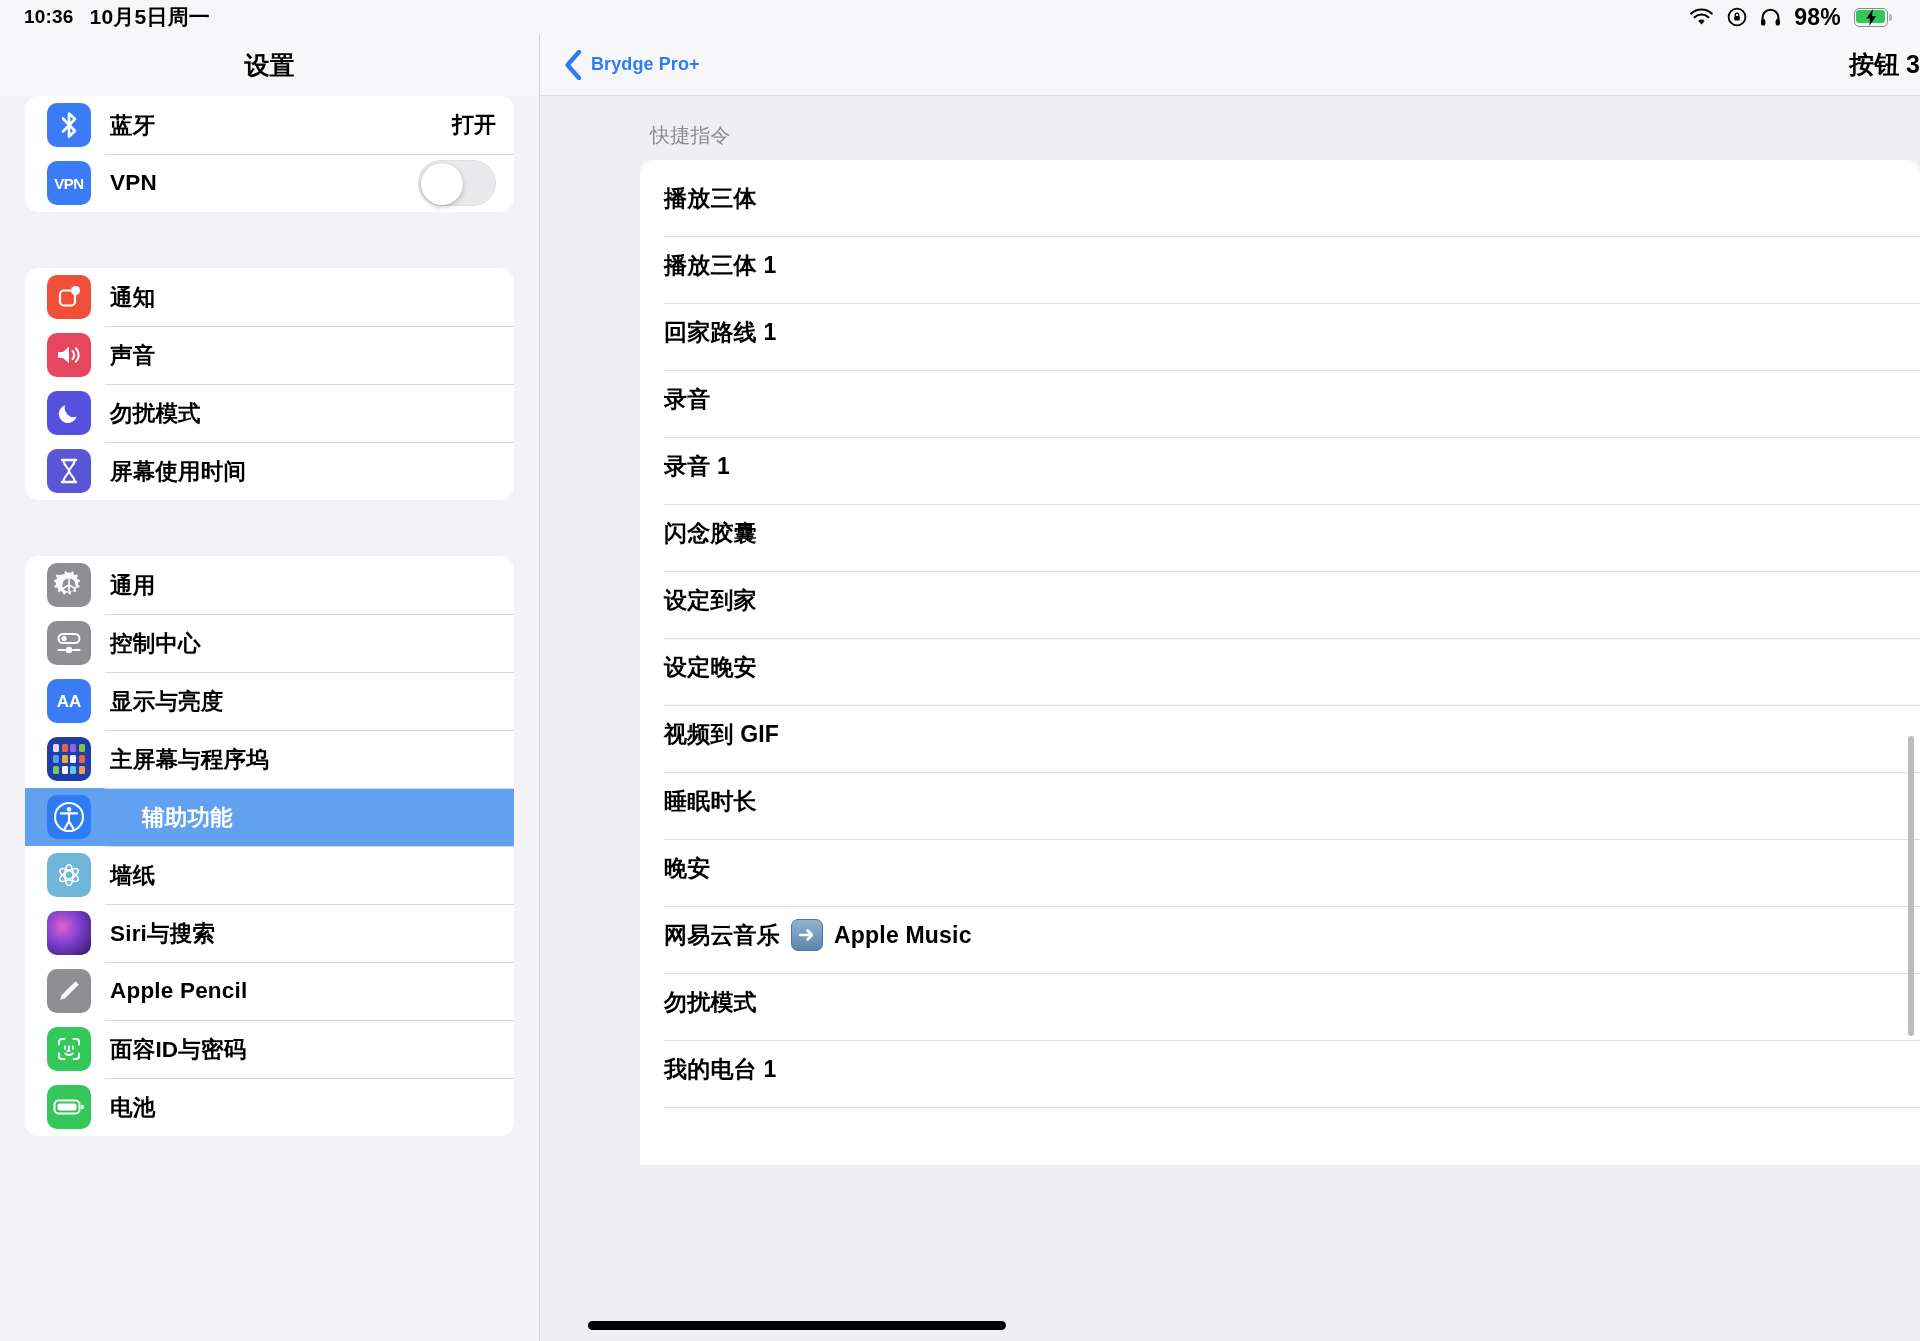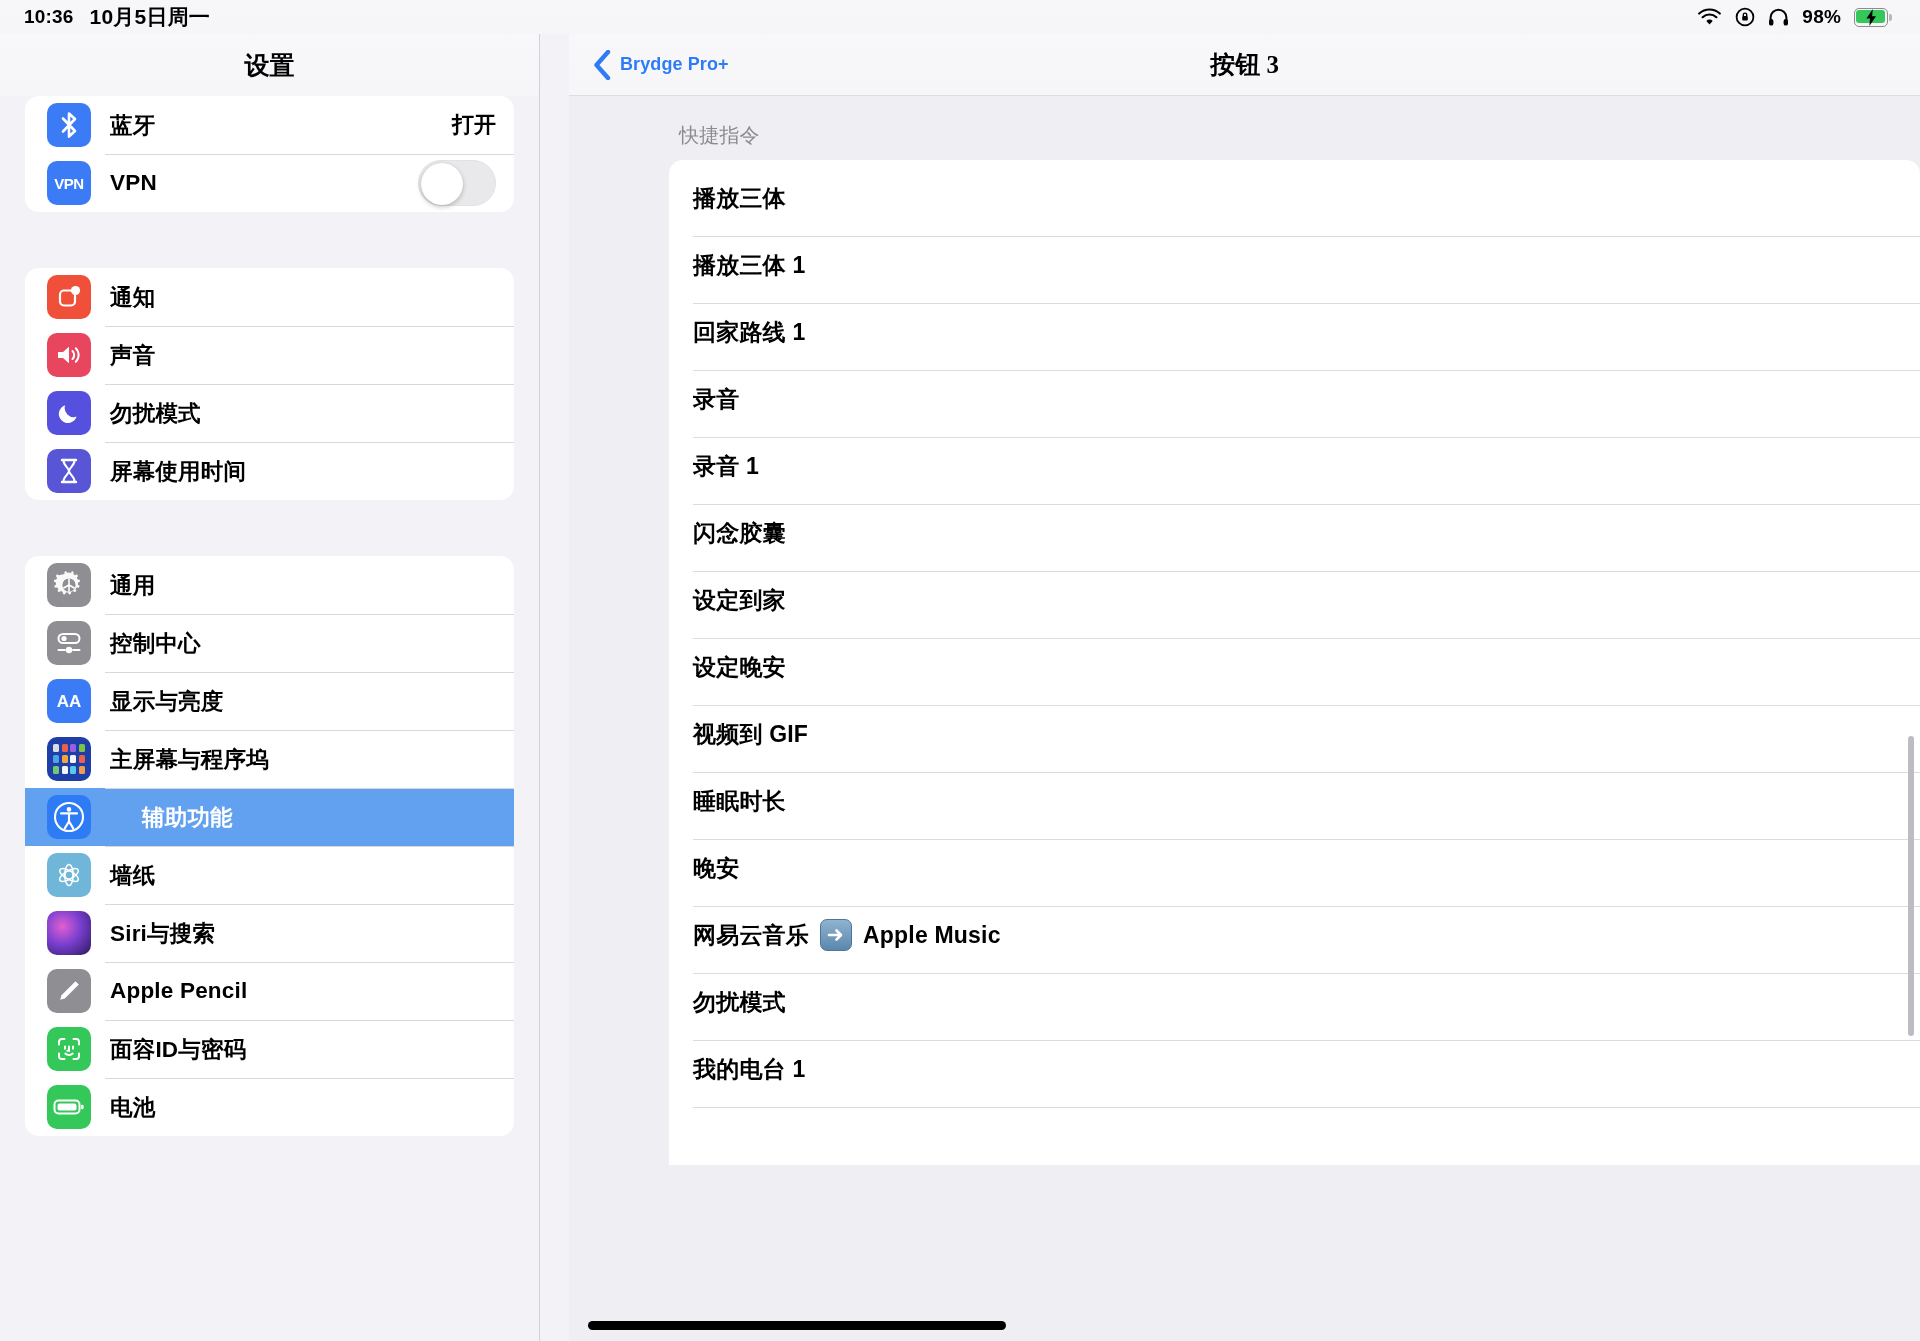--- a/index.html
+++ b/index.html
@@ -17,33 +17,33 @@
     height: 34px; flex: 0 0 34px;
     display: flex; align-items: center;
     padding: 0 28px 0 24px;
     background: linear-gradient(180deg,#f7f7f9 0%, #f6f6f8 100%);
     position: relative; z-index: 30;
   }
   .sb-left { display:flex; align-items:center; gap:16px; font-size:19px; font-weight:700; color:#000; letter-spacing:.2px; }
   .sb-date { font-size:21px; font-weight:700; color:#000; }
   .sb-spacer { flex:1; }
   .sb-right { display:flex; align-items:center; gap:13px; }
-  .sb-pct { font-size:19px; font-weight:700; color:#000; letter-spacing:.2px; }
+  .sb-pct { font-size:23px; font-weight:700; color:#000; letter-spacing:.2px; }
 
   .batt { position: relative; width: 38px; height: 19px; }
   .batt-body {
     position:absolute; left:0; top:0; width:34px; height:19px;
     border:1.6px solid #8b8b90; border-radius:5px; background:transparent;
   }
   .batt-fill { position:absolute; left:2px; top:2px; width:28.8px; height:13px; border-radius:3px; background:#35c759; }
   .batt-cap { position:absolute; left:35.2px; top:6.5px; width:2.6px; height:7px; border-radius:0 2px 2px 0; background:#b9b9bd; }
   .batt-bolt { position:absolute; left:11px; top:1px; width:13px; height:17px; }
 
   
-  .split { flex:1; display:flex; min-height:0; position:relative;gap:29px; }
+  .split { flex:1; display:flex; min-height:0; position:relative; }
 
   
   .sidebar {
     width: 540px; flex:0 0 540px;
     background:#f2f2f7;
     display:flex; flex-direction:column;
     position:relative;
     border-right:1px solid #d2d2d6;
   }
   .sb-header {
@@ -105,21 +105,21 @@
   .detail { flex:1; display:flex; flex-direction:column; background:#eeeef3; min-width:0; position:relative; }
   .nav {
     height:62px; flex:0 0 62px;
     background:linear-gradient(180deg,#f8f8fa,#f6f6f8);
     display:flex; align-items:center; position:relative; z-index:12;
     border-bottom:1px solid #dededf;
   }
   .back { display:flex; align-items:center; gap:9px; padding-left:24px; color:#2d7cf6; cursor:pointer; }
   .back-chev { width:18px; height:30px; display:block; }
   .back-text { font-size:18px; font-weight:600; color:#2d7cf6; letter-spacing:.1px; }
-  .nav-title { position:absolute; left:0; right:0; text-align:center; font-size:25px; font-weight:700; color:#000; pointer-events:none;font-family:Liberation Serif, serif; }
+  .nav-title { position:absolute; left:0; right:0; text-align:right; font-size:25px; font-weight:700; color:#000; pointer-events:none; }
 
   .detail-scroll { flex:1; overflow:hidden; padding-left:100px; position:relative; }
   .section-head { font-size:20px; color:#8a8a8f; padding:26px 0 11px 10px; letter-spacing:.2px; }
   .list-card { background:#fff; border-radius:14px 14px 0 0; overflow:hidden; margin-right:0; }
   .list-row { height:58px; display:flex; align-items:center; padding:0 24px; position:relative;margin-top:9px; }
   .list-row + .list-row::before { content:""; position:absolute; left:24px; right:0; top:0; height:1px; background:#dcdce0; }
   .list-label { font-size:23px; font-weight:600; color:#000; letter-spacing:.2px; display:flex; align-items:center; gap:8px; }
   .arrow-emoji {
     display:inline-flex; align-items:center; justify-content:center;
     width:32px; height:32px; border-radius:7px;

